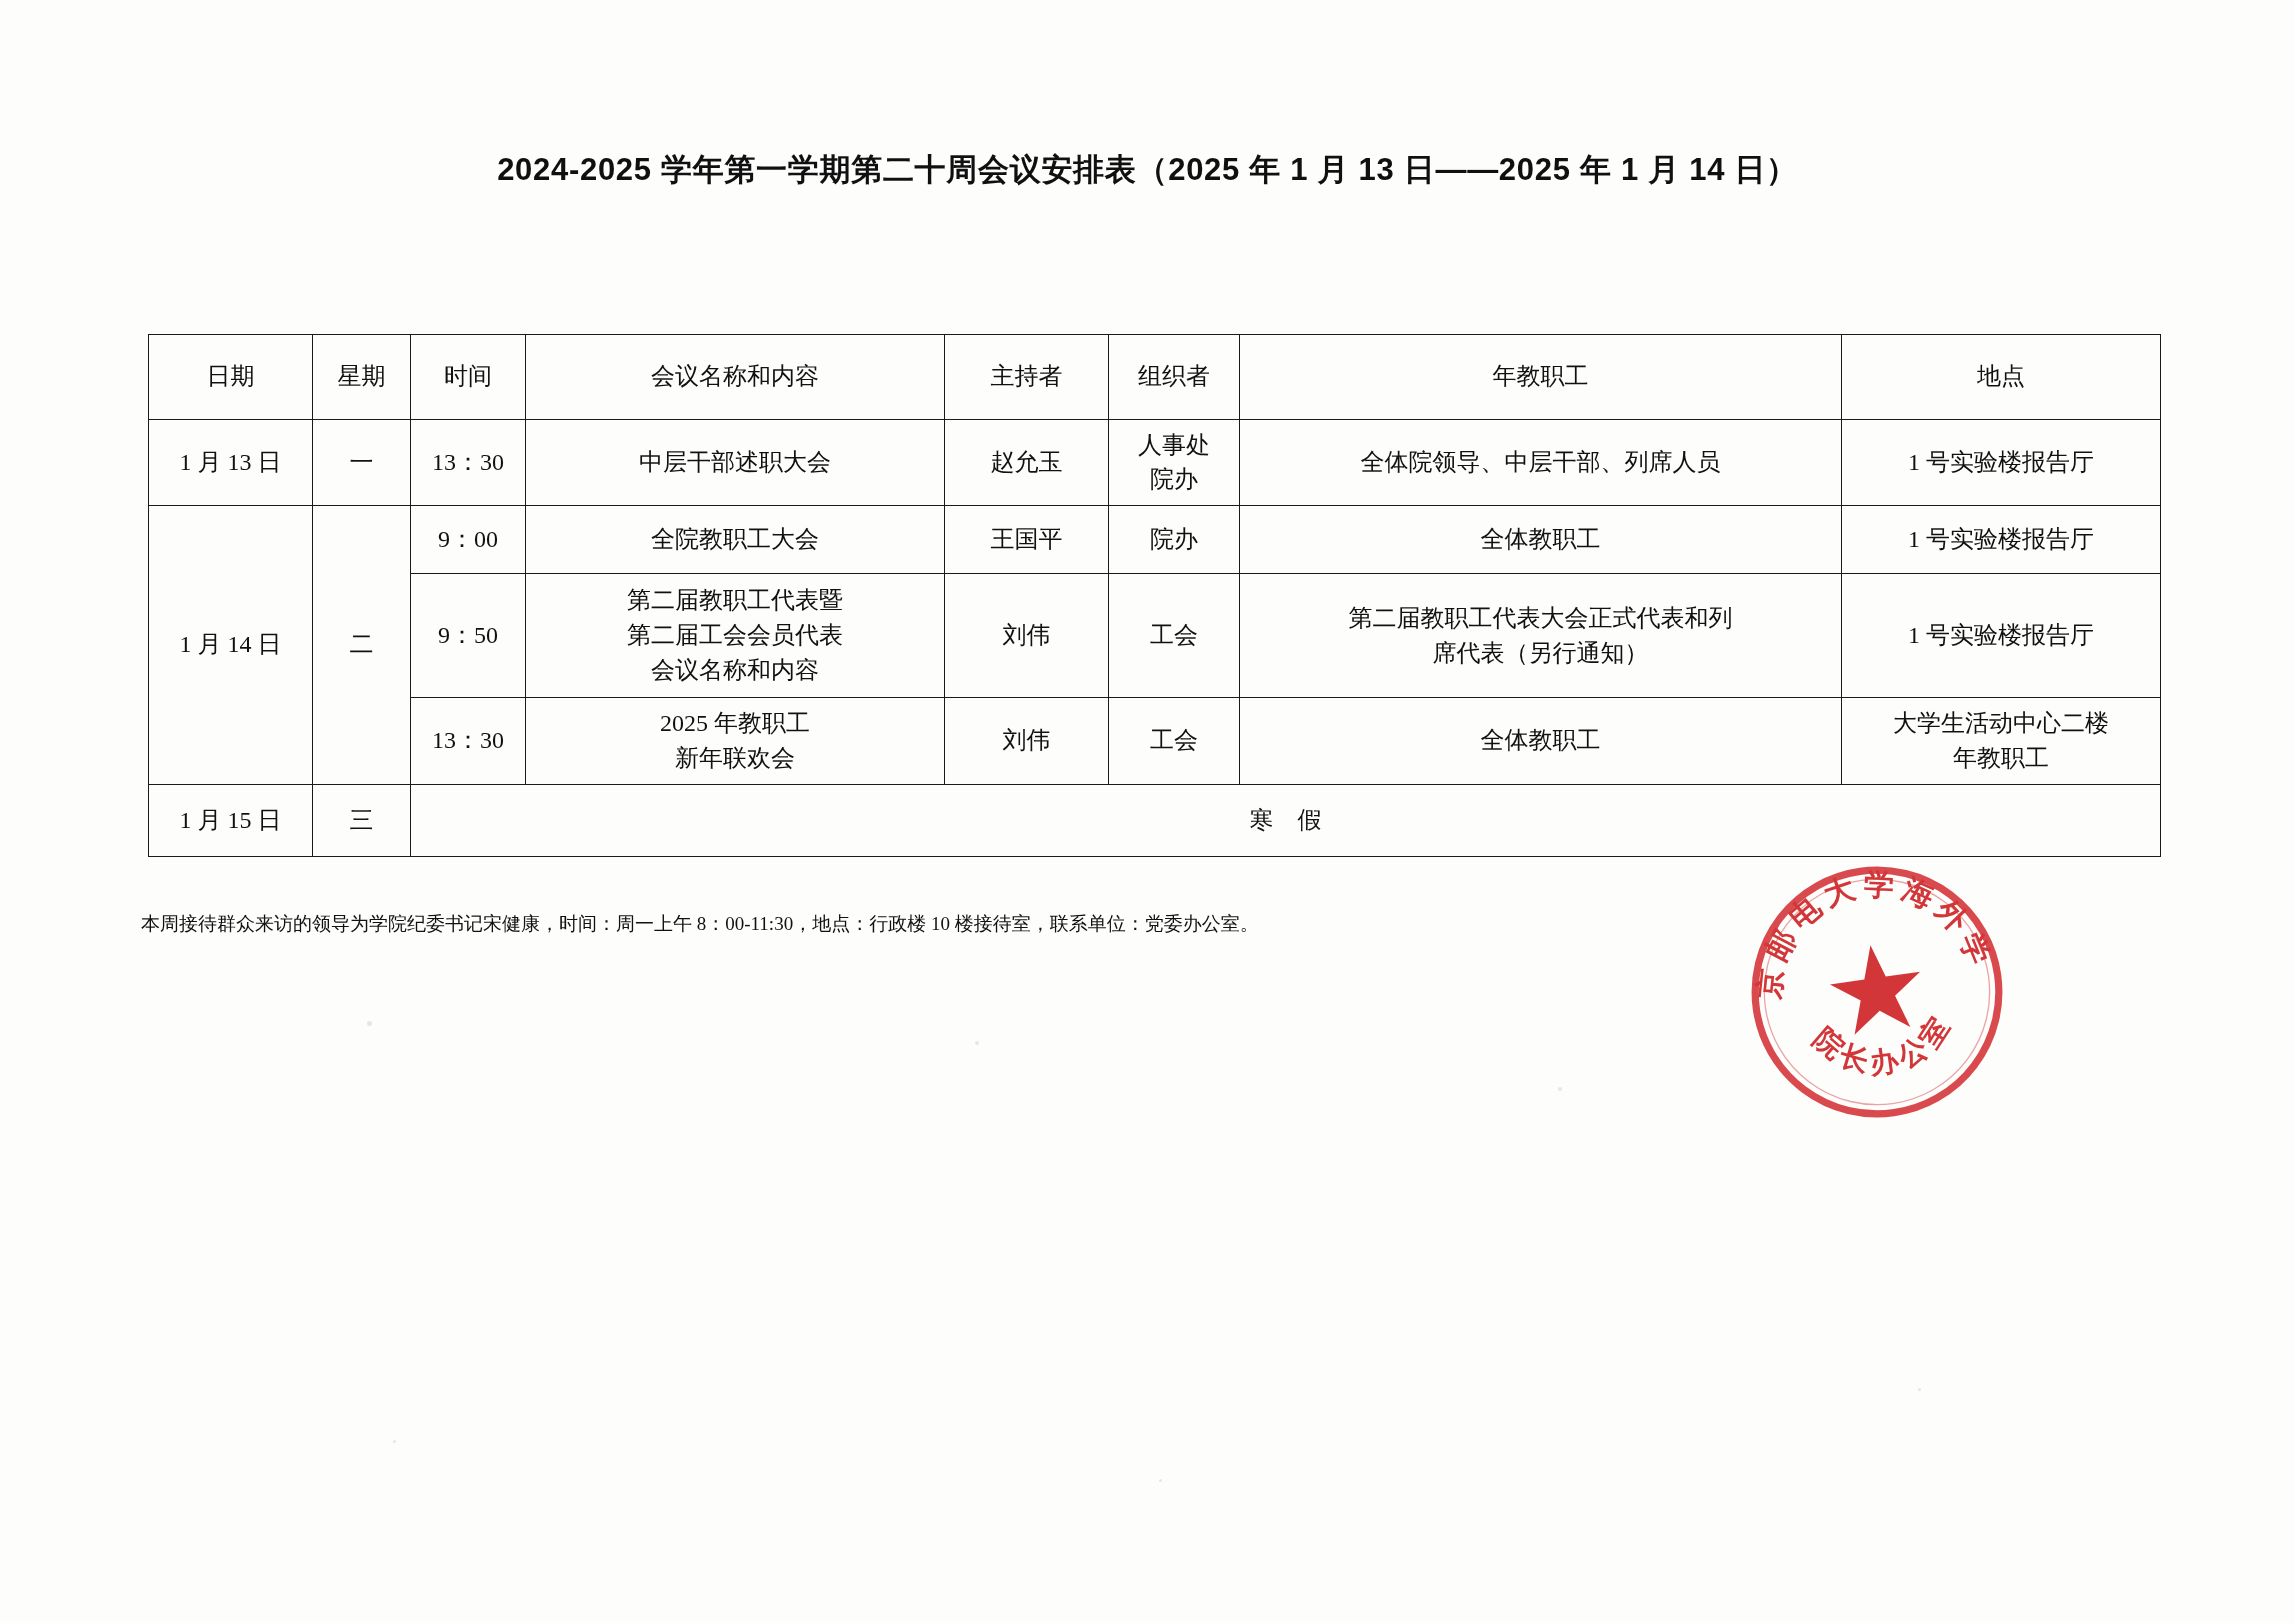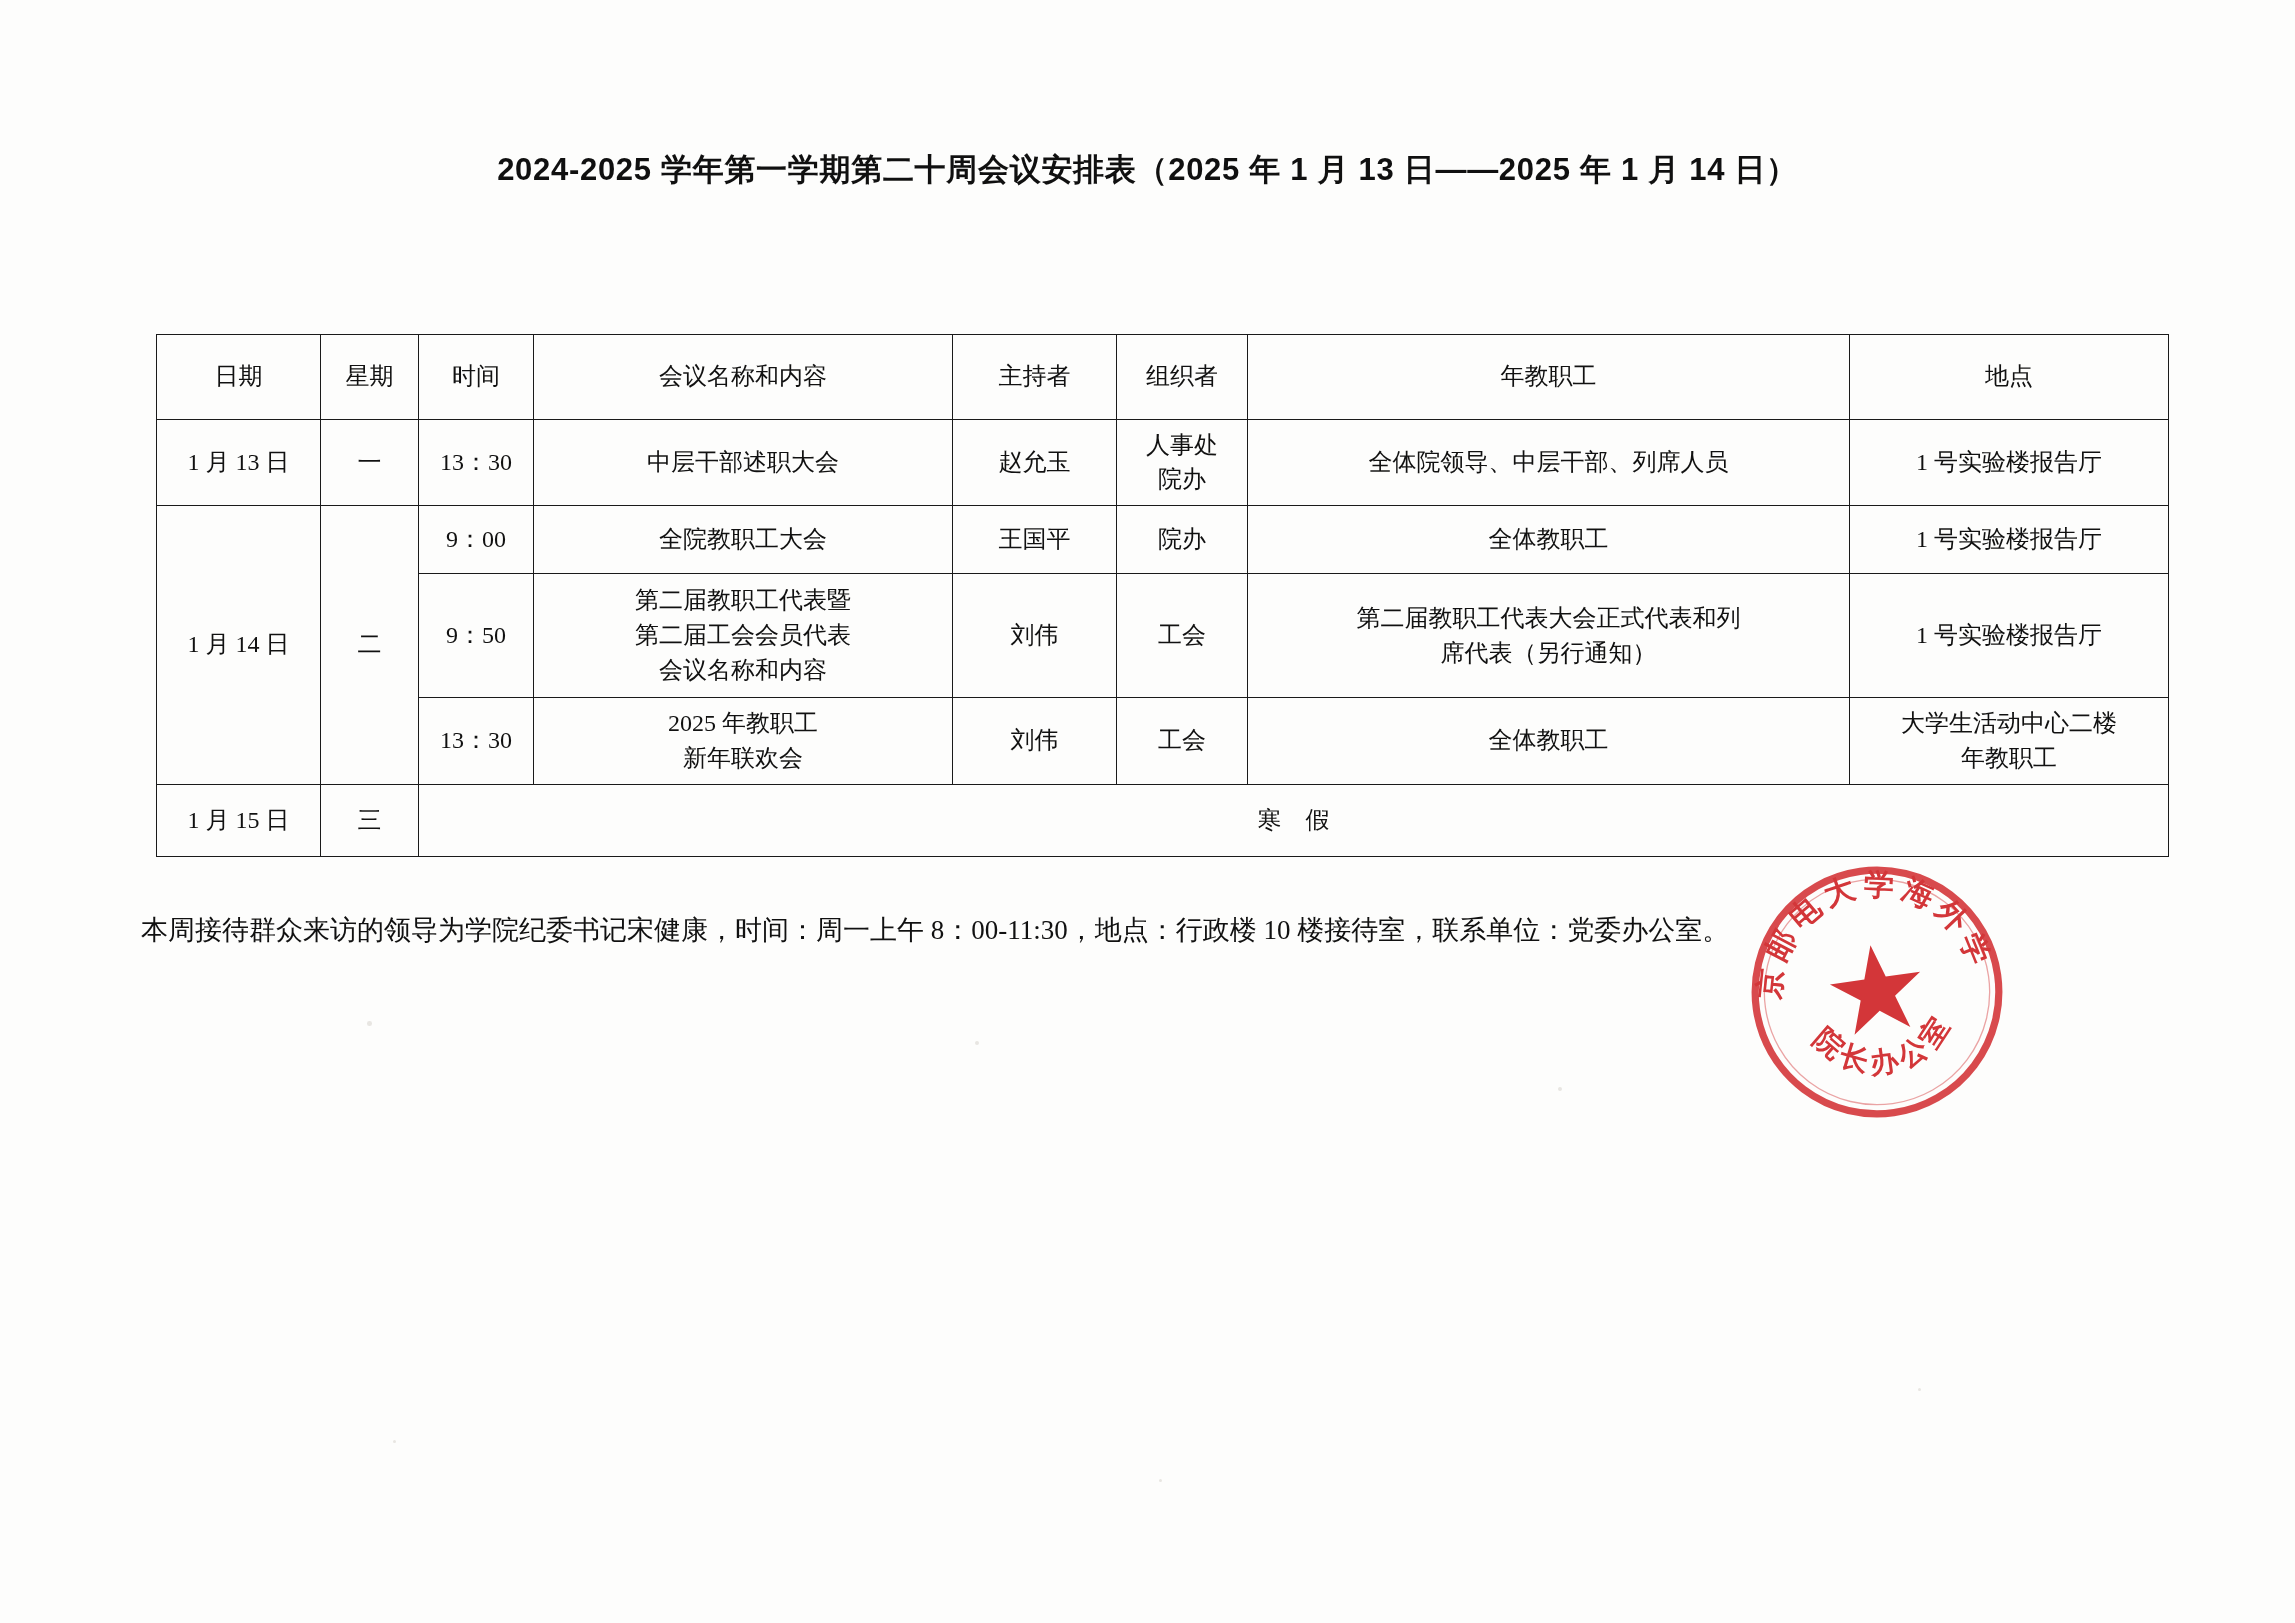--- a/index.html
+++ b/index.html
@@ -28,21 +28,21 @@
     text-align: center;
     font-size: 31px;
     font-weight: bold;
     letter-spacing: 0.7px;
     color: #101010;
     font-family: "Liberation Sans", "DejaVu Sans", sans-serif;
   }
   .table-wrap {
     position: absolute;
     top: 334px;
-    left: 156px;
+    left: 148px;
     width: 2004px;
   }
   table.meeting {
     border-collapse: collapse;
     width: 100%;
     table-layout: fixed;
   }
   table.meeting th,
   table.meeting td {
     border: 1.3px solid #1a1a1a;
@@ -73,21 +73,21 @@
   .row-h4 { height: 85px; }
   .row-h5 { height: 72px; }
 
   .cell-multi { line-height: 1.5; margin-left: 44px; }
 
   .note {
     position: absolute;
     top: 910px;
     left: 141px;
     width: 2036px;
-    font-size: 27px;
+    font-size: 19px;
     line-height: 1.5;
     color: #111;
     font-family: "Liberation Serif", "DejaVu Serif", serif;
   }
 
   
   .seal {
     position: absolute;
     top: 861px;
     left: 1746px;

